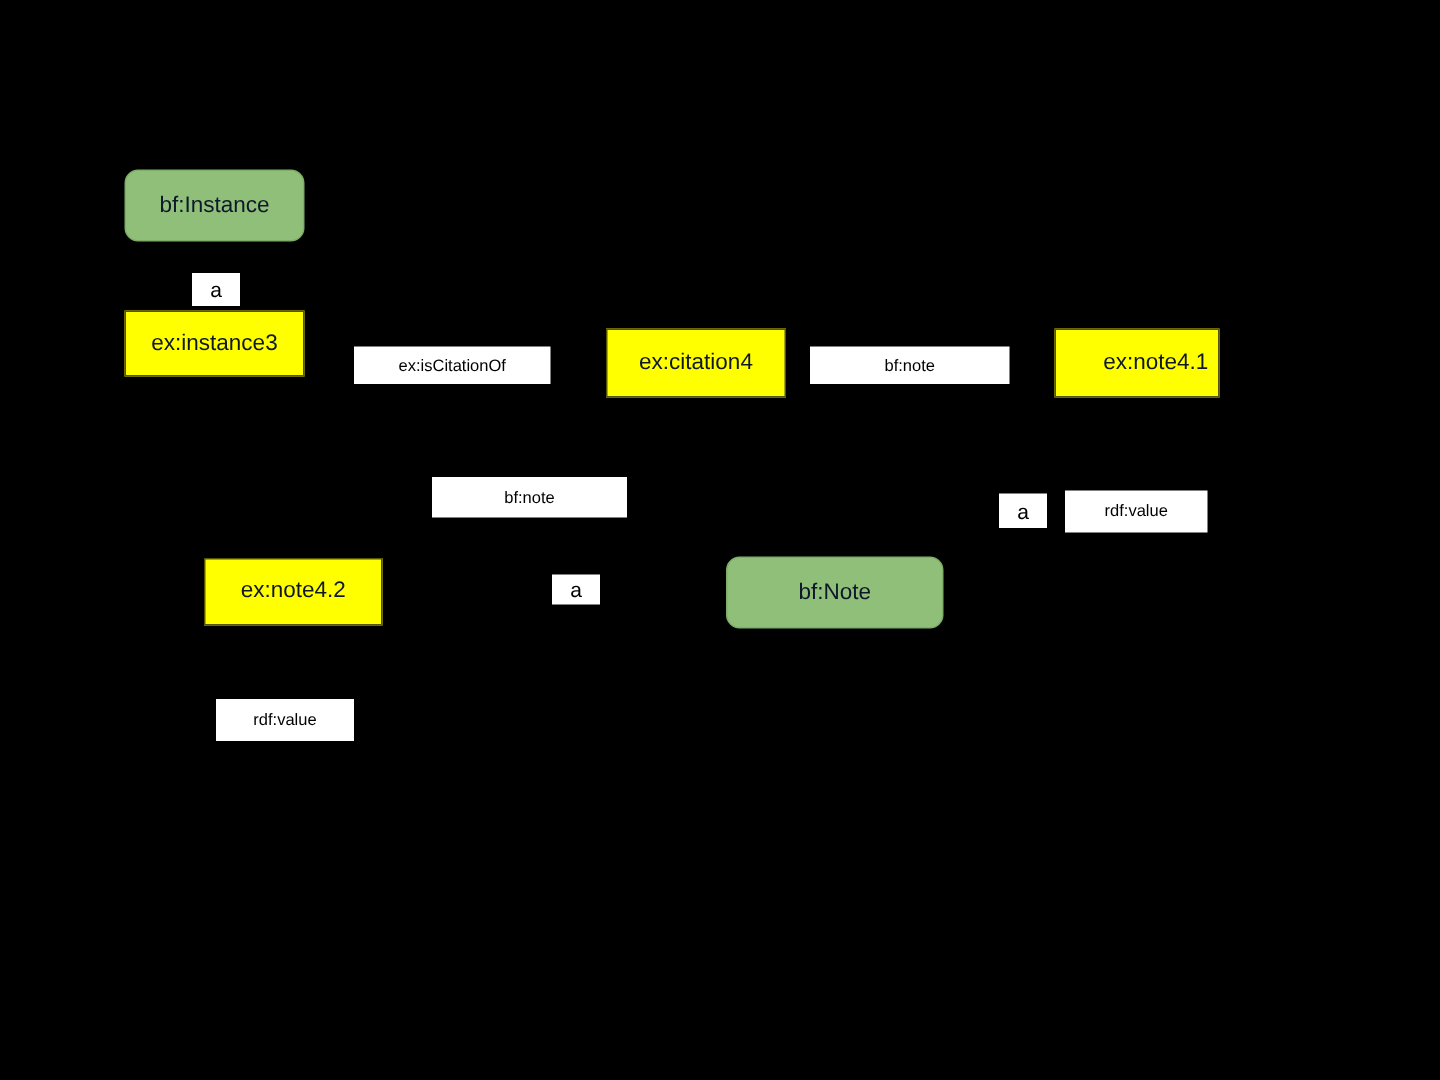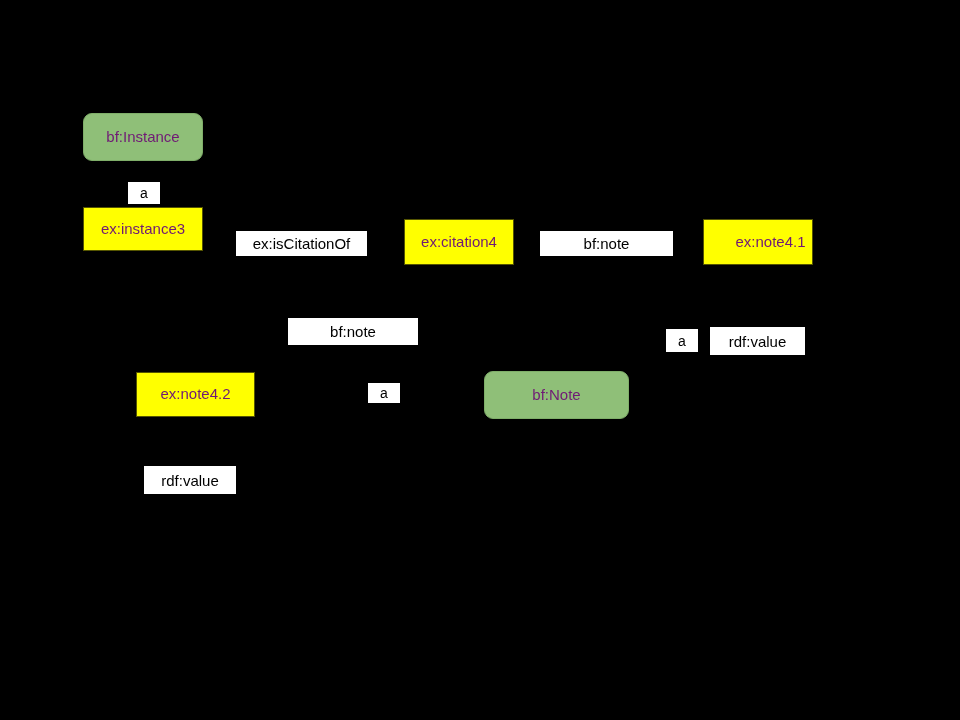--- a/index.html
+++ b/index.html
@@ -28,21 +28,21 @@
 
   
   .node {
     position: absolute;
     display: flex;
     align-items: center;
     justify-content: center;
     box-sizing: border-box;
     text-align: center;
     font-size: 15px;
-    color: #701a75;
+    color: #0f172a;
     line-height: 1.1;
     white-space: nowrap;
   }
   .node.class-node {
     background: #8fbf78;
     border: 1px solid #7fae69;
     border-radius: 9px;
   }
   .node.inst-node {
     background: #ffff00;
@@ -52,21 +52,21 @@
 
   
   .edge-label {
     position: absolute;
     display: flex;
     align-items: center;
     justify-content: center;
     box-sizing: border-box;
     background: #ffffff;
     color: #000000;
-    font-size: 15px;
+    font-size: 11px;
     white-space: nowrap;
     padding: 0 6px;
   }
   .edge-label.small {
     font-size: 14px;
   }
 </style>
 </head>
 <body>
 
@@ -94,21 +94,21 @@
   </svg>
 
   <div class="node class-node" style="left:83px; top:113px; width:120px; height:48px;">
     <span>bf:Instance</span>
   </div>
 
   <div class="node inst-node" style="left:83px; top:207px; width:120px; height:44px;">
     <span>ex:instance3</span>
   </div>
 
-  <div class="node inst-node" style="left:404px; top:219px; width:110px; height:46px;align-items:center;">
+  <div class="node inst-node" style="left:404px; top:219px; width:120px; height:46px;align-items:center;">
     <span>ex:citation4</span>
   </div>
 
   <div class="node inst-node" style="left:703px; top:219px; width:110px; height:46px;padding-left:25px;">
     <span>ex:note4.1</span>
   </div>
 
   <div class="node inst-node" style="left:136px; top:372px; width:119px; height:45px;">
     <span>ex:note4.2</span>
   </div>

